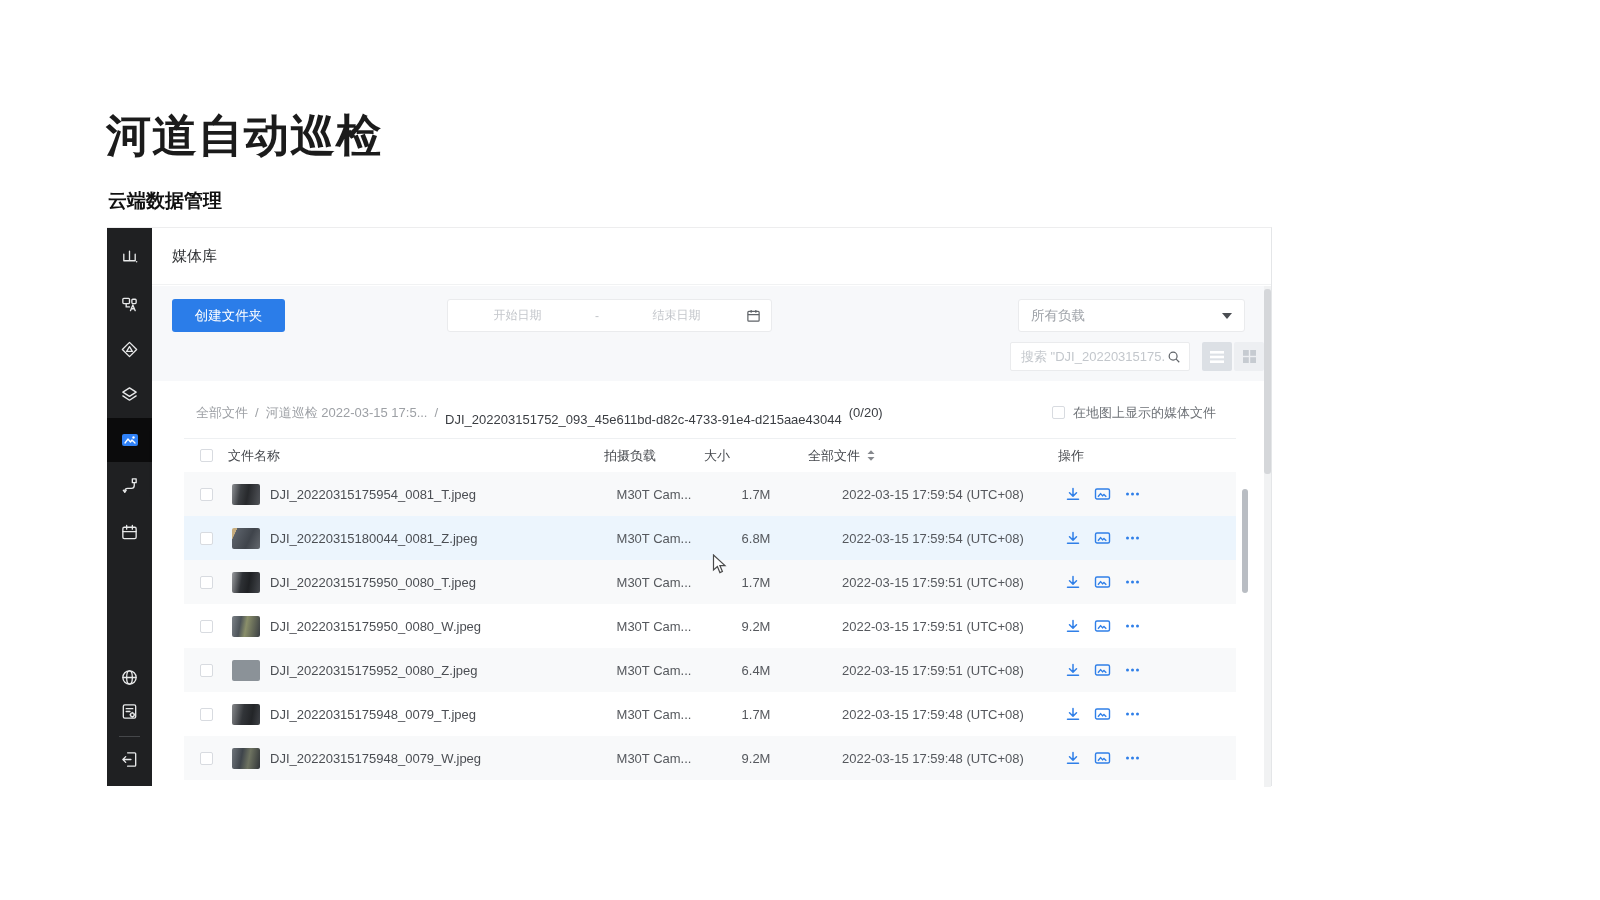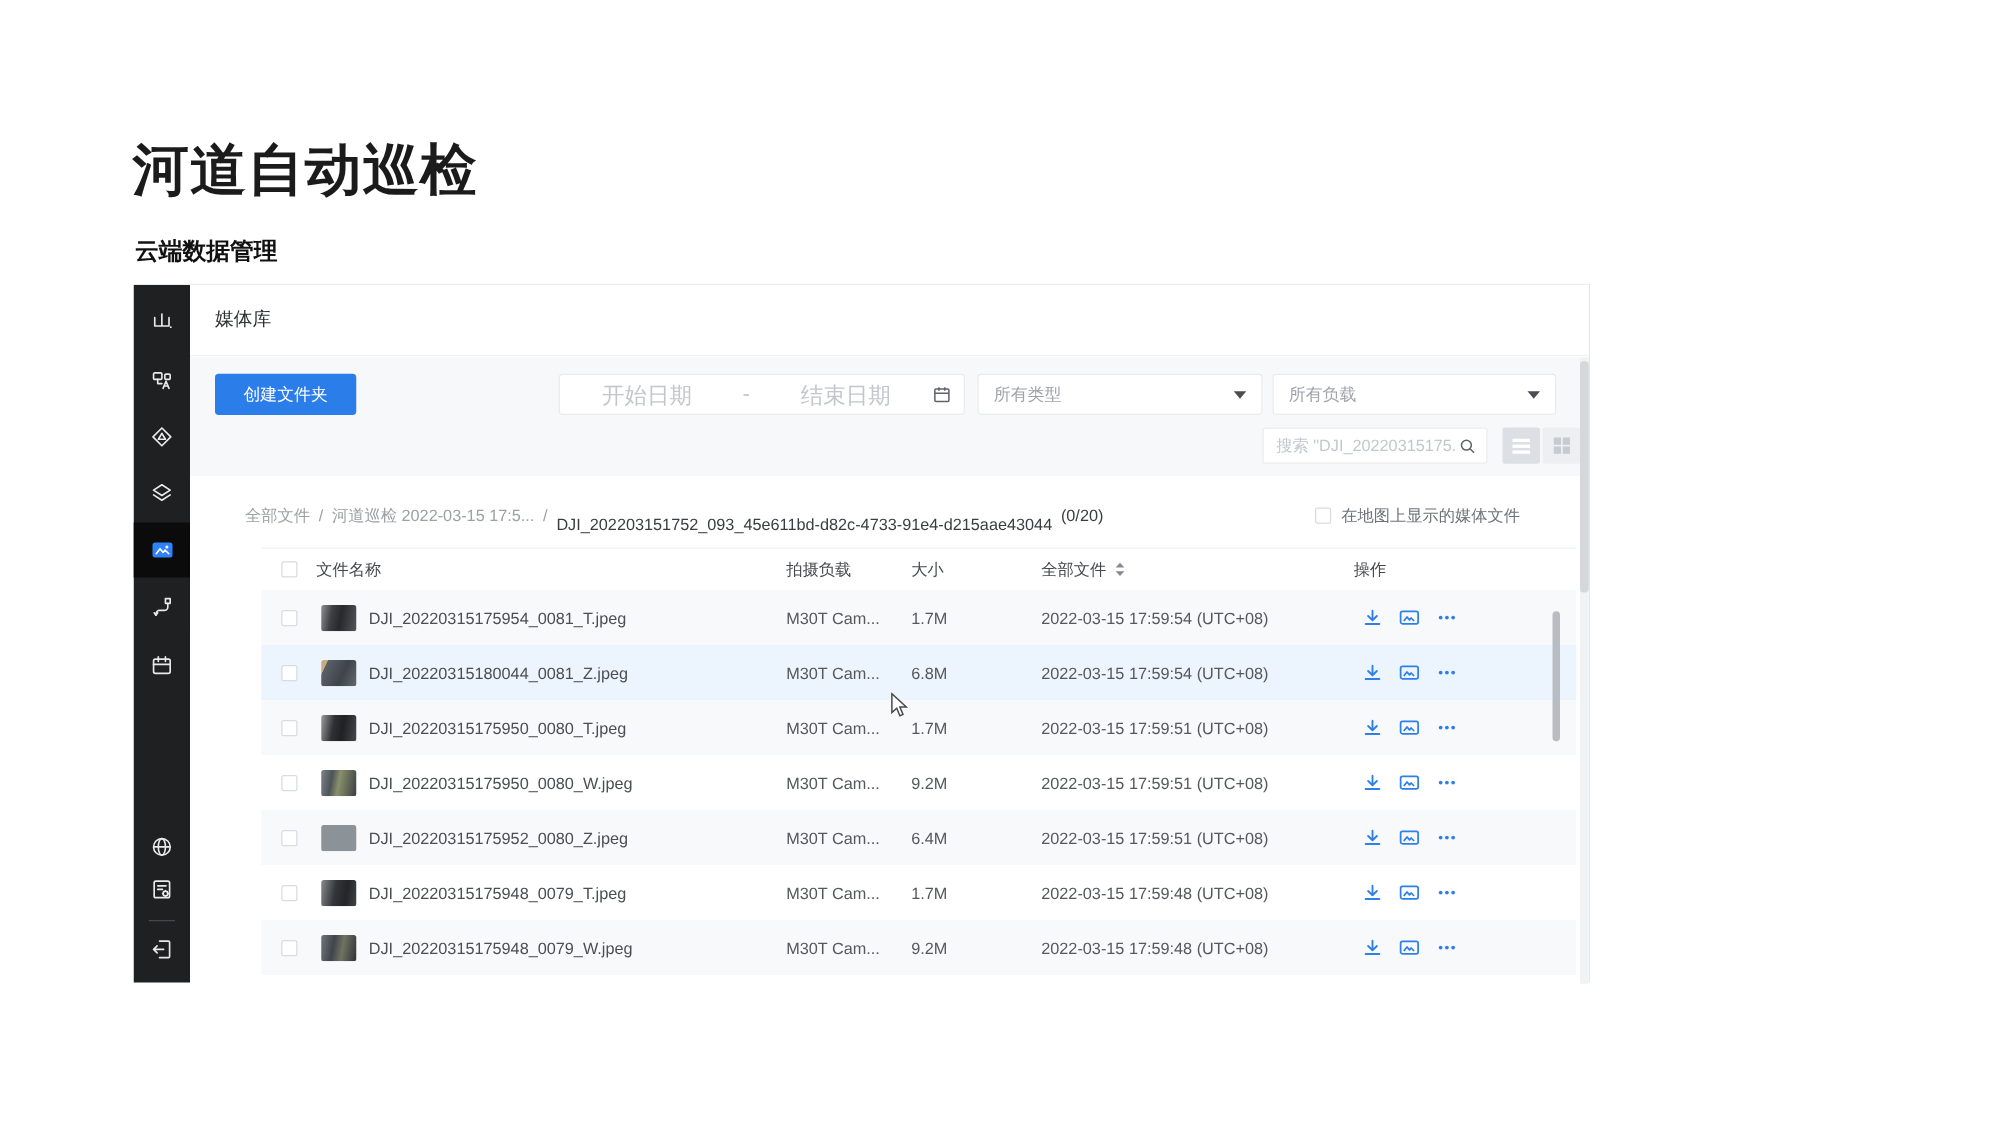--- a/index.html
+++ b/index.html
@@ -31,21 +31,21 @@
   .main { position:absolute; left:45px; top:0; right:0; bottom:0; background:#fff; }
   .app-header { position:absolute; top:0; left:0; right:0; height:57px; background:#fff; border-bottom:1px solid #f1f2f3; }
   .app-title { position:absolute; left:20px; line-height:56px; font-size:15px; color:#2e3033; }
 
   .toolbar { position:absolute; top:58px; left:0; right:0; height:95px; background:#f7f8fa; }
   .btn-create { position:absolute; left:20px; top:13px; width:113px; height:33px; background:var(--accent);
                 color:#fff; font-size:13.5px; border:none; border-radius:3px; cursor:pointer;
                 font-family:inherit; }
   .date-range { position:absolute; left:295px; top:13px; width:325px; height:33px; background:#fff;
                 border:1px solid #eaebed; border-radius:3px; display:flex; align-items:center;
-                font-size:18px; color:#c3c6cb; cursor:pointer; }
+                font-size:12px; color:#c3c6cb; cursor:pointer; }
   .date-range .ph { flex:1; text-align:center; }
   .date-range .dash { width:20px; text-align:center; }
   .date-range .cal { margin-right:10px; display:flex; }
   .dd { position:absolute; top:13px; height:33px; background:#fff; border:1px solid #eaebed; border-radius:3px;
         display:flex; align-items:center; justify-content:space-between; padding:0 12px;
         font-size:13.5px; color:#9fa3a9; cursor:pointer; }
   .dd-type { left:630px; width:228px; }
   .dd-payload { left:866px; width:227px; }
   .caret { width:0; height:0; border-left:5px solid transparent; border-right:5px solid transparent; border-top:6px solid #4a4d52; }
 
@@ -61,26 +61,26 @@
   .content { position:absolute; top:153px; left:0; right:0; bottom:0; background:#fff; }
   .crumb-row { position:absolute; top:17px; left:44px; width:1020px; display:flex; justify-content:space-between; align-items:center; font-size:13px; }
   .crumb-left { display:flex; gap:7px; align-items:center; white-space:nowrap; color:#9da0a5; }
   .crumb-left .link { cursor:pointer; }
   .crumb-current { color:#3a3d42;margin-top:14px; }
   .crumb-count { color:#3a3d42; }
   .map-toggle { display:flex; align-items:center; gap:8px; color:#6e7277; white-space:nowrap; cursor:pointer; }
 
   .checkbox { width:13px; height:13px; border:1px solid #d8dbe0; border-radius:2px; background:#fff; flex:none; cursor:pointer; }
 
-  .table { position:absolute; top:57px; left:57px; width:1052px; border-top:1px solid #eef0f2; }
+  .table { position:absolute; top:57px; left:32px; width:1052px; border-top:1px solid #eef0f2; }
   .thead, .row { display:grid; grid-template-columns:44px 376px 100px 104px 250px 1fr; align-items:center; }
   .thead { height:33px; font-size:13px; color:#46494e; }
   .thead .cb, .row .cb { margin-left:16px; }
   .time-head { display:flex; align-items:center; gap:6px; }
-  .row { height:44px; font-size:13px; color:#55585d; }
+  .row { height:44px; font-size:13px; color:#55585d;text-align:center; }
   .row:nth-child(odd) { background:#f8f9fa; }
   .row.hovered { background:#ecf5fd; }
   .name-cell { display:flex; align-items:center; gap:10px; overflow:hidden; }
   .thumb { width:28px; height:21px; border-radius:2px; margin-left:4px; flex:none; }
   .fname { color:#4b4e53; white-space:nowrap; }
   .ops-cell { display:flex; align-items:center; gap:13px; padding-left:7px; }
   .ops-cell svg { cursor:pointer; }
   .t1 .thumb{background:linear-gradient(100deg,#8e9194 0%,#3c3f43 30%,#27292c 55%,#515459 100%);}
   .t2 .thumb{background:linear-gradient(115deg,#c7ad7e 0%,#c7ad7e 14%,#5a6068 15%,#3f444b 60%,#63686e 100%);}
   .t3 .thumb{background:linear-gradient(100deg,#9b9da0 0%,#2e3135 35%,#1f2124 60%,#44474c 100%);}
@@ -190,24 +190,20 @@
         <span class="dash">-</span>
         <span class="ph">结束日期</span>
         <span class="cal">
           <svg width="15" height="15" viewBox="0 0 16 16" fill="none" stroke="#5f6368" stroke-width="1.3">
               <rect x="2" y="3.5" width="12" height="10.5" rx="1"></rect>
               <path d="M5.5 2 v3 M10.5 2 v3 M2 7 h12"></path>
             </svg>
         </span>
       </div>
 
-      <div class="dd dd-type">
-        <span>所有类型</span>
-        <span class="caret"></span>
-      </div>
       <div class="dd dd-payload">
         <span>所有负载</span>
         <span class="caret"></span>
       </div>
 
       <div class="search-box">
         <input placeholder="搜索 &quot;DJI_20220315175..." style="">
         <svg width="14" height="14" viewBox="0 0 16 16" fill="none" stroke="#5f6368" stroke-width="1.4">
             <circle cx="7" cy="7" r="4.5"></circle>
             <path d="M10.5 10.5 L14 14"></path>

